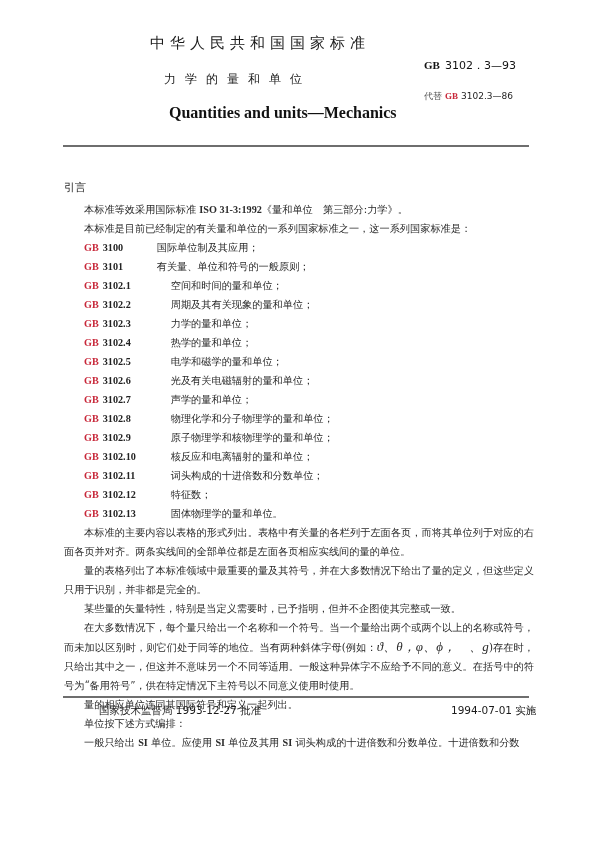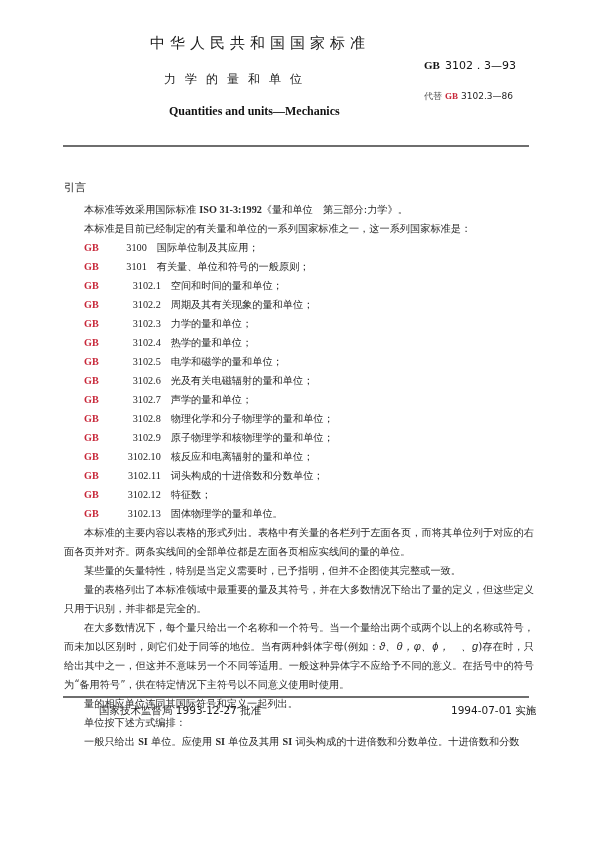--- a/index.html
+++ b/index.html
@@ -31,21 +31,21 @@
     font-family: "DejaVu Sans", sans-serif;
     font-size: 12px;
     letter-spacing: 9px;
     color: #1a1a1a;
     white-space: nowrap;
   }
   .std-subtitle {
     left: 169px; top: 104px;
     font-family: "Liberation Serif", serif;
     font-weight: bold;
-    font-size: 12px;
+    font-size: 16px;
     color: #111;
     white-space: nowrap;
     text-align: right;
   }
   .std-code {
     left: 424px; top: 58px;
     font-size: 11px;
     color: #111;
     white-space: nowrap;
   }
@@ -98,31 +98,30 @@
     padding-left: 20px;
     white-space: nowrap;
   }
   .list-item .gb {
     font-family: "Liberation Serif", serif;
     font-weight: bold;
     color: #c8283a;
   }
   .list-item .code {
     font-family: "Liberation Serif", serif;
-    font-weight: normal;
+    font-weight: bold;
     color: #222;
     margin-left: 4px;
     display: inline-block;
     min-width: 58px;
-    text-align: right;
   }
   .list-item .code.short { min-width: 44px; }
   .list-item .title { margin-left: 10px; }
   .latin { font-family: "Liberation Serif", serif; font-weight: bold; }
-  .greek { font-style: italic; font-family: Liberation Sans, sans-serif; font-size: 11px; }
+  .greek { font-style: italic; font-family: Liberation Serif, serif; font-size: 13px; }
 
   
   .footer-left {
     left: 63px; top: 704px;
     font-family: "DejaVu Sans", sans-serif;
     font-size: 10.5px;
     color: #1a1a1a;
     white-space: nowrap;
     padding-left: 36px;
   }
@@ -168,22 +167,22 @@
     <p class="list-item"><span class="gb">GB</span><span class="code">3102.7</span><span class="title">声学的量和单位；</span></p>
     <p class="list-item"><span class="gb">GB</span><span class="code">3102.8</span><span class="title">物理化学和分子物理学的量和单位；</span></p>
     <p class="list-item"><span class="gb">GB</span><span class="code">3102.9</span><span class="title">原子物理学和核物理学的量和单位；</span></p>
     <p class="list-item"><span class="gb">GB</span><span class="code">3102.10</span><span class="title">核反应和电离辐射的量和单位；</span></p>
     <p class="list-item"><span class="gb">GB</span><span class="code">3102.11</span><span class="title">词头构成的十进倍数和分数单位；</span></p>
     <p class="list-item"><span class="gb">GB</span><span class="code">3102.12</span><span class="title">特征数；</span></p>
     <p class="list-item"><span class="gb">GB</span><span class="code">3102.13</span><span class="title">固体物理学的量和单位。</span></p>
   </div>
 
   <p class="para">本标准的主要内容以表格的形式列出。表格中有关量的各栏列于左面各页，而将其单位列于对应的右面各页并对齐。两条实线间的全部单位都是左面各页相应实线间的量的单位。</p>
+  <p class="para">量的表格列出了本标准领域中最重要的量及其符号，并在大多数情况下给出了量的定义，但这些定义只用于识别，并非都是完全的。</p>
   <p class="para">某些量的矢量特性，特别是当定义需要时，已予指明，但并不企图使其完整或一致。</p>
-  <p class="para">量的表格列出了本标准领域中最重要的量及其符号，并在大多数情况下给出了量的定义，但这些定义只用于识别，并非都是完全的。</p>
   <p class="para"><span>在大多数情况下，每个量只给出一个名称和一个符号。当一个量给出两个或两个以上的名称或符号，而未加以区别时，则它们处于同等的地位。当有两种斜体字母(例如：</span><span class="greek">ϑ、θ，φ、ϕ，　、g</span><span>)存在时，只给出其中之一，但这并不意味另一个不同等适用。一般这种异体字不应给予不同的意义。在括号中的符号为“备用符号”，供在特定情况下主符号以不同意义使用时使用。</span></p>
   <p class="para">量的相应单位连同其国际符号和定义一起列出。</p>
   <p class="para">单位按下述方式编排：</p>
   <p class="para" style="white-space:nowrap;"><span>一般只给出 </span><span class="latin">SI</span><span> 单位。应使用 </span><span class="latin">SI</span><span> 单位及其用 </span><span class="latin">SI</span><span> 词头构成的十进倍数和分数单位。十进倍数和分数</span></p>
 </div>
 
 <div class="abs rule bottom"></div>
 
 <div class="abs footer-left">国家技术监督局 1993-12-27 批准</div>
 <div class="abs footer-right">1994-07-01 实施</div>

